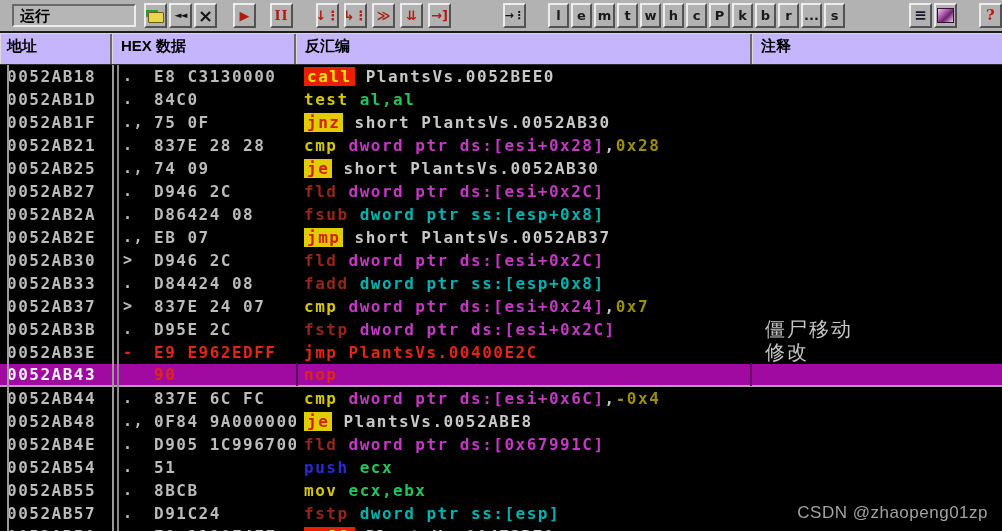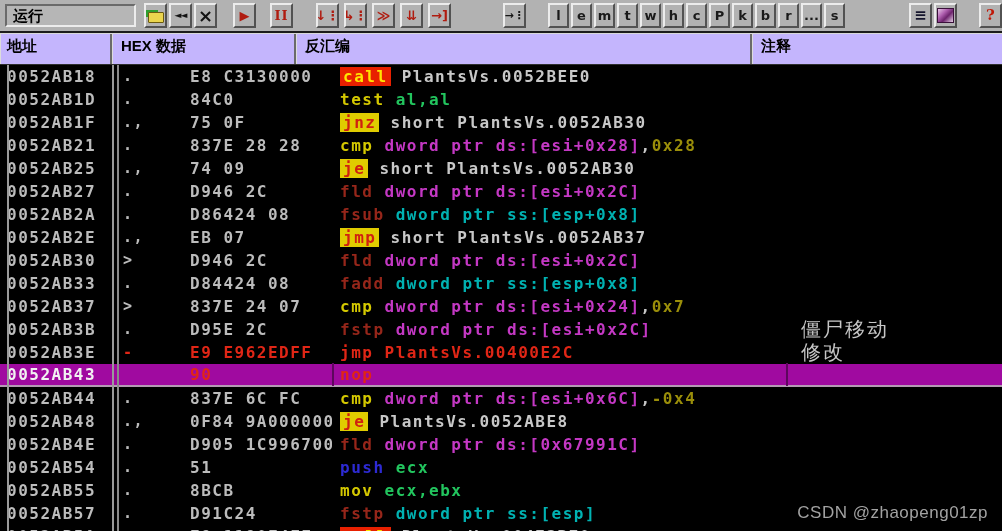--- a/index.html
+++ b/index.html
@@ -6,21 +6,21 @@
   body{
     width:1002px;height:531px;background:#000;overflow:hidden;position:relative;
     font-family:"DejaVu Sans Mono",monospace;
   }
   
   .toolbar{
     height:33px;background:#b2b2b2;display:flex;align-items:center;
     border-bottom:2px solid #1c1c1c;box-sizing:border-box;position:relative;
   }
   .runbox{
-    margin-left:5px;width:132px;height:23px;background:#b6b6b6;box-sizing:border-box;
+    margin-left:12px;width:132px;height:23px;background:#b6b6b6;box-sizing:border-box;
     border-top:2px solid #6a6a6a;border-left:2px solid #6a6a6a;
     border-bottom:2px solid #ececec;border-right:2px solid #ececec;
     font-family:"Liberation Sans",sans-serif;font-size:15px;font-weight:bold;color:#000;
     padding:1px 0 0 6px;
   }
   .tb{
     height:25px;width:23px;box-sizing:border-box;background:#b2b2b2;flex:none;
     border-top:2px solid #ececec;border-left:2px solid #ececec;
     border-bottom:2px solid #525252;border-right:2px solid #525252;
     display:flex;align-items:center;justify-content:center;
@@ -61,21 +61,21 @@
   .pane{position:relative;height:472px;background:#000;overflow:hidden;}
   .vline-left{position:absolute;left:7px;top:0;bottom:0;width:2px;background:#9a9a9a;z-index:6;pointer-events:none;}
   .vline-addr{position:absolute;left:112px;top:0;bottom:0;width:7px;box-sizing:border-box;
     border-left:2px solid #9a9a9a;border-right:2px solid #8a8a8a;z-index:6;pointer-events:none;}
   .row{
     height:23px;display:flex;align-items:center;white-space:pre;box-sizing:border-box;
     font-size:16px;font-weight:bold;letter-spacing:1.5px;color:#bcbcbc;line-height:23px;
   }
   .ca{width:112px;padding-left:7px;box-sizing:border-box;flex:none;overflow:hidden;}
   .cmk{width:42px;padding-left:11px;box-sizing:border-box;flex:none;font-size:15px;overflow:hidden;}
-  .chx{width:142px;flex:none;overflow:hidden;margin-left:36px;}
+  .chx{width:142px;flex:none;overflow:hidden;}
   .cdz{width:456px;flex:none;padding-left:8px;box-sizing:border-box;overflow:hidden;}
   .ccm{flex:1;padding-left:13px;box-sizing:border-box;overflow:hidden;}
   
   .w{color:#c8c8c8}.y{color:#d4c800}.dr{color:#96261a}.m{color:#c438c4}
   .c{color:#00b2b2}.g{color:#22c55e}.o{color:#9a8e0a}.r{color:#e02616}.b{color:#2d2ad2}
   .cy{color:#ffe400;background:#e82000;padding:0 3px;}
   .jy{color:#d02010;background:#e0cc00;padding:0 3px;}
   
   .row.sel{background:#a00aa0;border-bottom:2px solid #b49ab4;}
   .row.sel .ca{color:#f2f2f2;}

